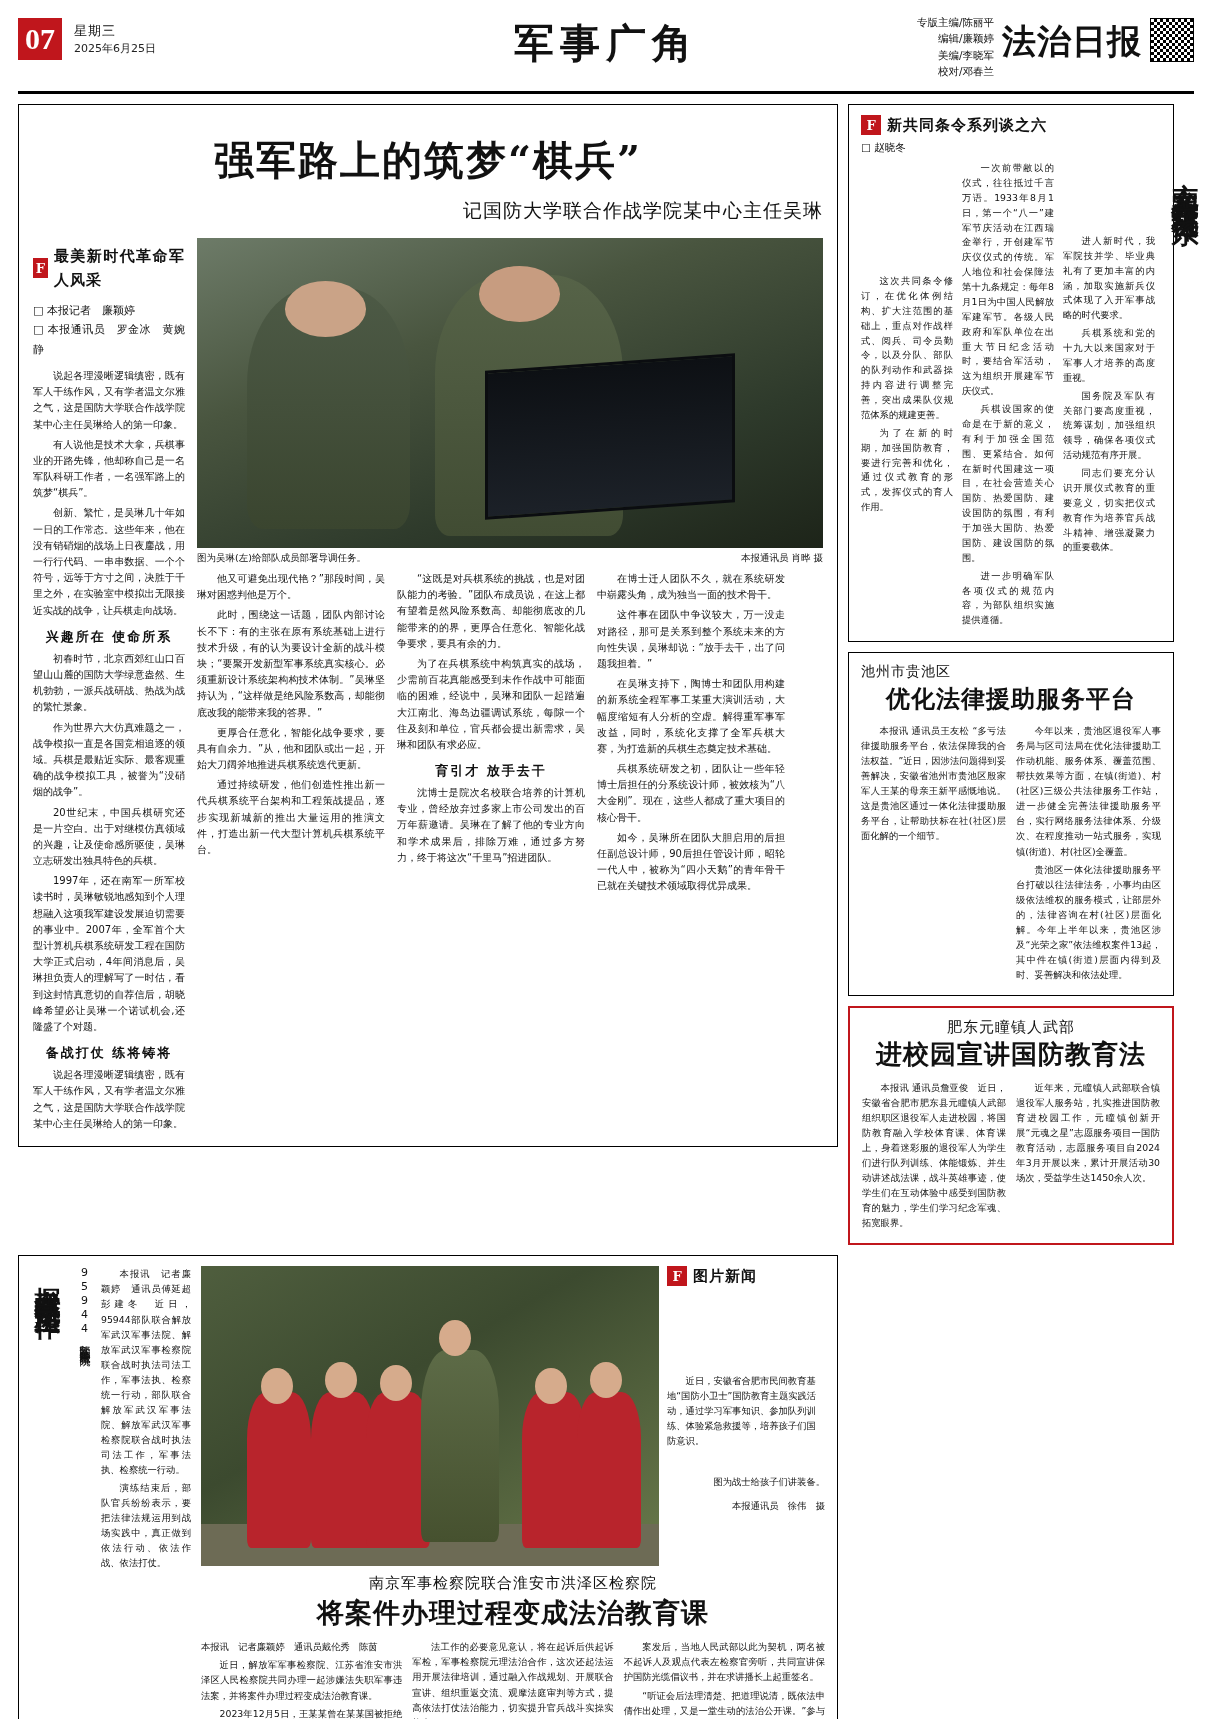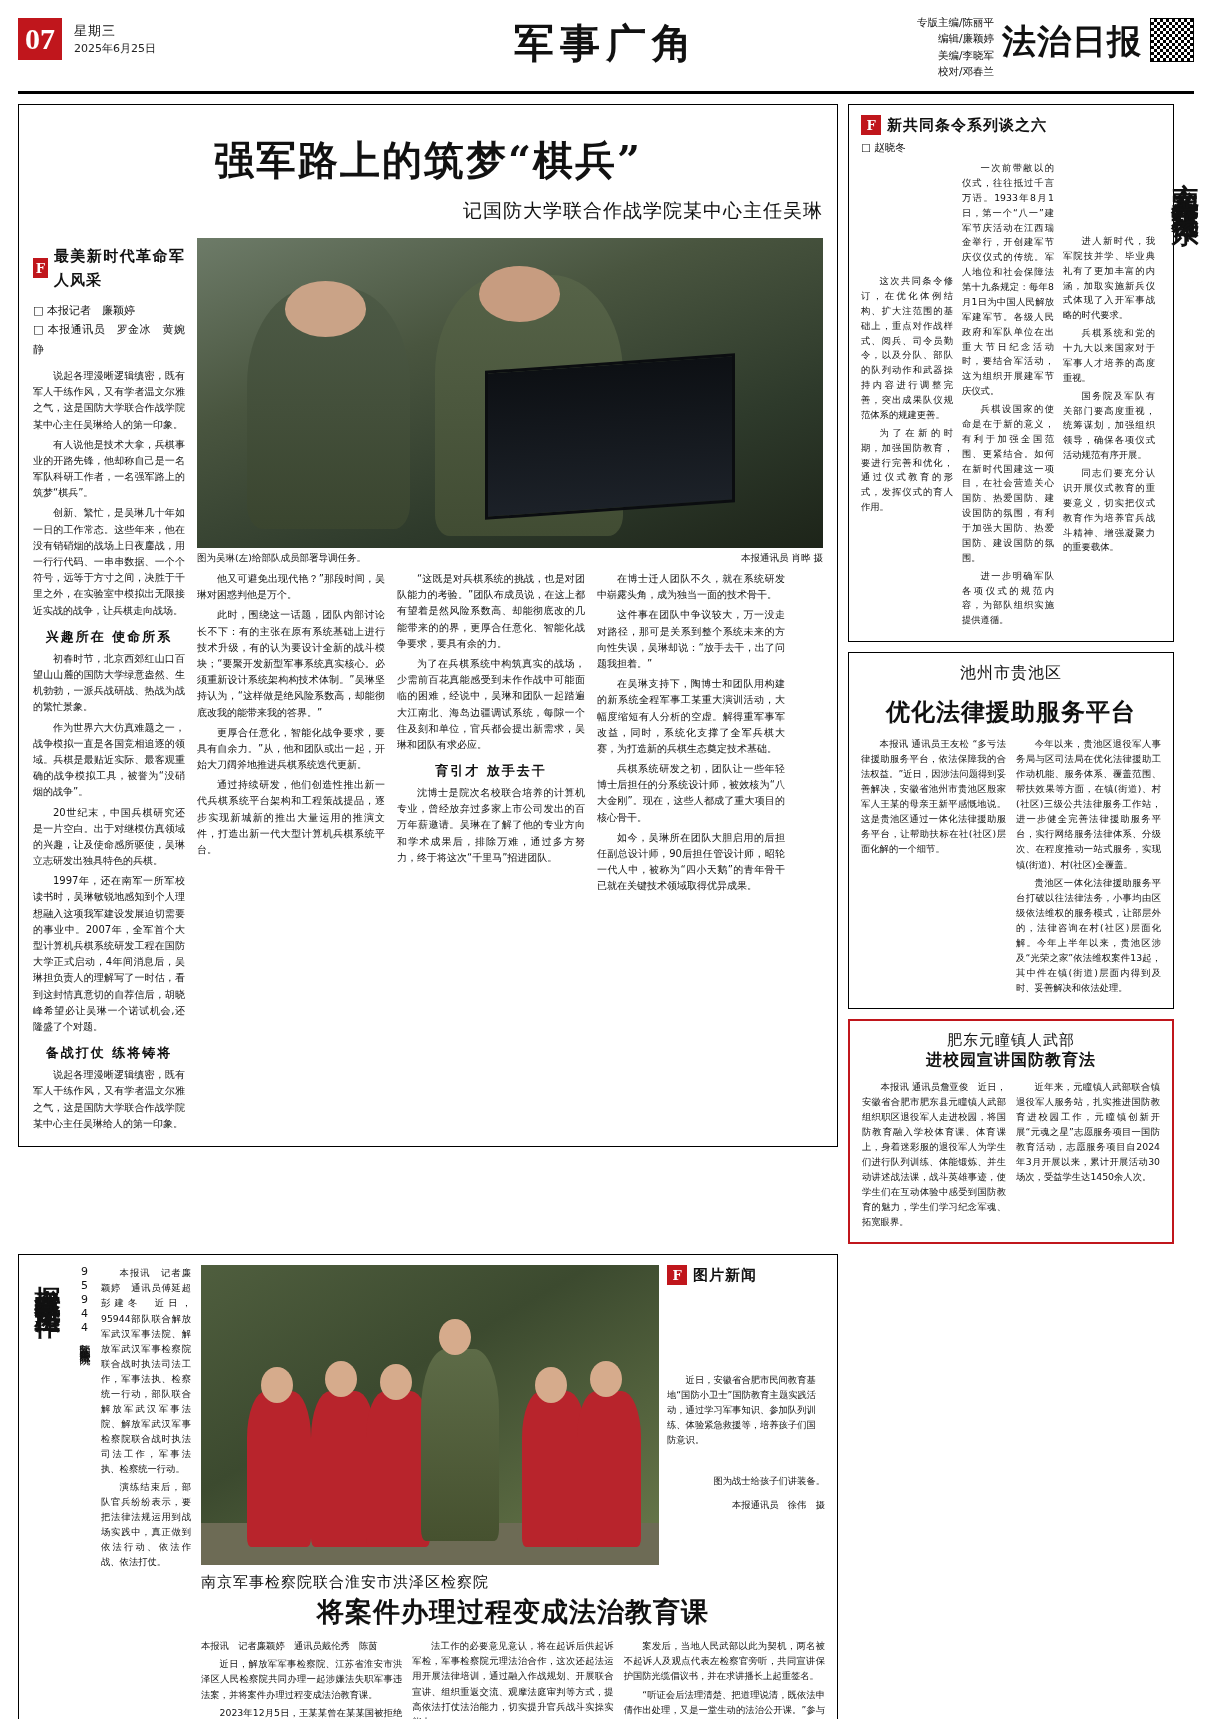--- a/index.html
+++ b/index.html
@@ -118,32 +118,32 @@
     font-size:27px; font-weight:bold; letter-spacing:4px;
     height:470px; margin-left:4px;
   }
   .r-inner { display:flex; gap:8px; }
   .r-cols { display:flex; gap:9px; flex:1;align-items:center; }
   .rc { font-size:9.3px; line-height:1.6; text-align:justify; width:92px;}
   .rc p { margin:0 0 3px 0; text-indent:2em; }
   .r-author { font-size:10.5px; margin:2px 0 6px 0; }
 
   .r2 { margin-top:10px; border:1px solid #000; padding:10px 12px; }
-  .r2-kicker { text-align:center; font-size:16px; letter-spacing:1px; margin-bottom:12px;
+  .r2-kicker { font-size:14px; letter-spacing:1px; margin-bottom:2px;
     font-family:"DejaVu Serif","Liberation Serif",serif; }
   .r2-title { text-align:center; font-size:24px; font-weight:bold; letter-spacing:1px;
     margin-bottom:8px; font-family:"DejaVu Serif","Liberation Serif",serif; }
   .r2-cols { display:flex; gap:10px; }
   .r2c { font-size:9.3px; line-height:1.62; text-align:justify; flex:1; }
   .r2c p { margin:0 0 3px 0; text-indent:2em; }
 
   .r3 { margin-top:10px; border:2px solid #c0161c; padding:10px 12px; }
   .r3-kicker { text-align:center; font-size:15px; letter-spacing:1px;
     font-family:"DejaVu Serif","Liberation Serif",serif; }
-  .r3-title { text-align:center; font-size:16px; font-weight:bold; letter-spacing:1px;
+  .r3-title { text-align:center; font-size:26px; font-weight:bold; letter-spacing:1px;
     margin-bottom:8px; font-family:"DejaVu Serif","Liberation Serif",serif; }
 
   
   .bottom-wrap { display:flex; gap:10px; margin: 10px 18px 0 18px; }
   .bl { width: 820px; border:1px solid #000; padding:10px 12px; display:flex; gap:10px;}
   .bl-vert {
     writing-mode: vertical-rl; text-orientation: upright;
     font-family:"DejaVu Serif","Liberation Serif", serif;
     font-size:26px; font-weight:bold; letter-spacing:3px; height:300px;
   }
@@ -156,21 +156,21 @@
     background:linear-gradient(150deg,#4f5e3e 0%,#3c4a2f 40%,#6a7a4b 100%);
     position:relative; overflow:hidden; }
   .kidphoto .kid { position:absolute; bottom:6%; width:14%; height:52%;
     background:#b8242c; border-radius:30% 30% 6% 6%; }
   .kidphoto .kidh { position:absolute; width:7%; height:12%; background:#d6ab8c; border-radius:50%; }
   .kidphoto .sold { position:absolute; left:48%; bottom:8%; width:17%; height:64%;
     background:linear-gradient(180deg,#5d6b47,#46512f); border-radius:32% 32% 6% 6%; }
   .kidphoto .table { position:absolute; left:0; bottom:0; width:100%; height:14%;
     background:#6d6b55; }
   .news-badge { display:flex; align-items:center; gap:6px; }
-  .b-title-kicker { text-align:left; font-size:15px; letter-spacing:1px; margin-top:8px;
+  .b-title-kicker { text-align:center; font-size:15px; letter-spacing:1px; margin-top:8px;
     font-family:"DejaVu Serif","Liberation Serif",serif;}
   .b-title { text-align:center; font-size:27px; font-weight:bold; letter-spacing:1px;
     margin:2px 0 8px 0; font-family:"DejaVu Serif","Liberation Serif",serif;}
   .b-cols { display:flex; gap:10px; }
   .b-col { font-size:9.3px; line-height:1.62; text-align:justify; flex:1; }
   .b-col p { margin:0 0 3px 0; text-indent:2em; }
   .tiny { font-size:9.3px; line-height:1.6;margin-top:9px; }
 </style>
 </head>
 <body>

